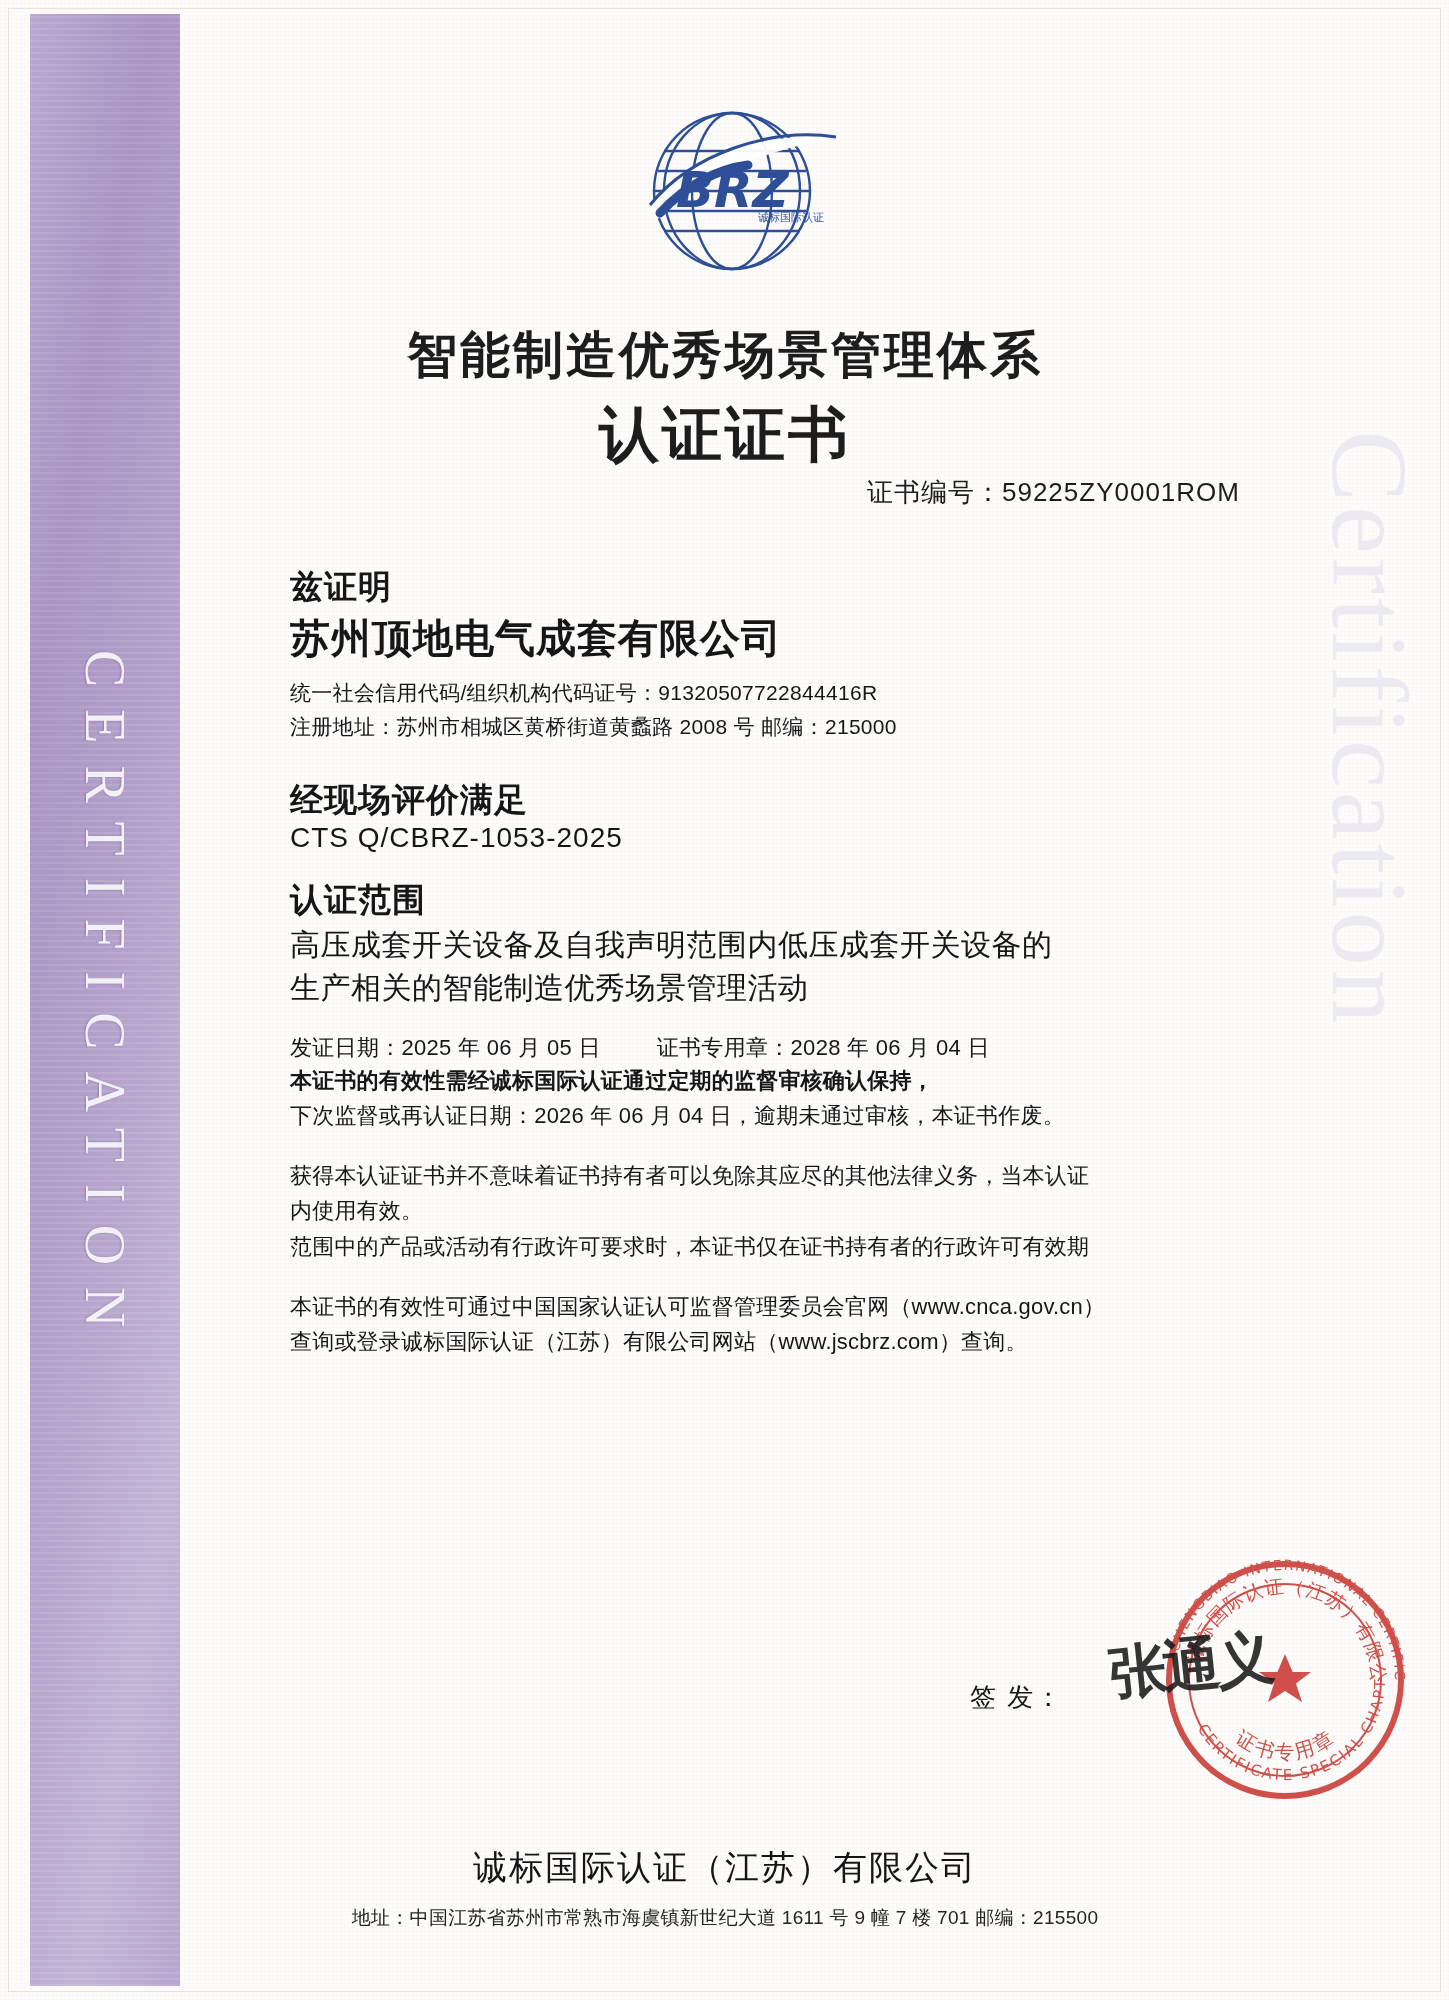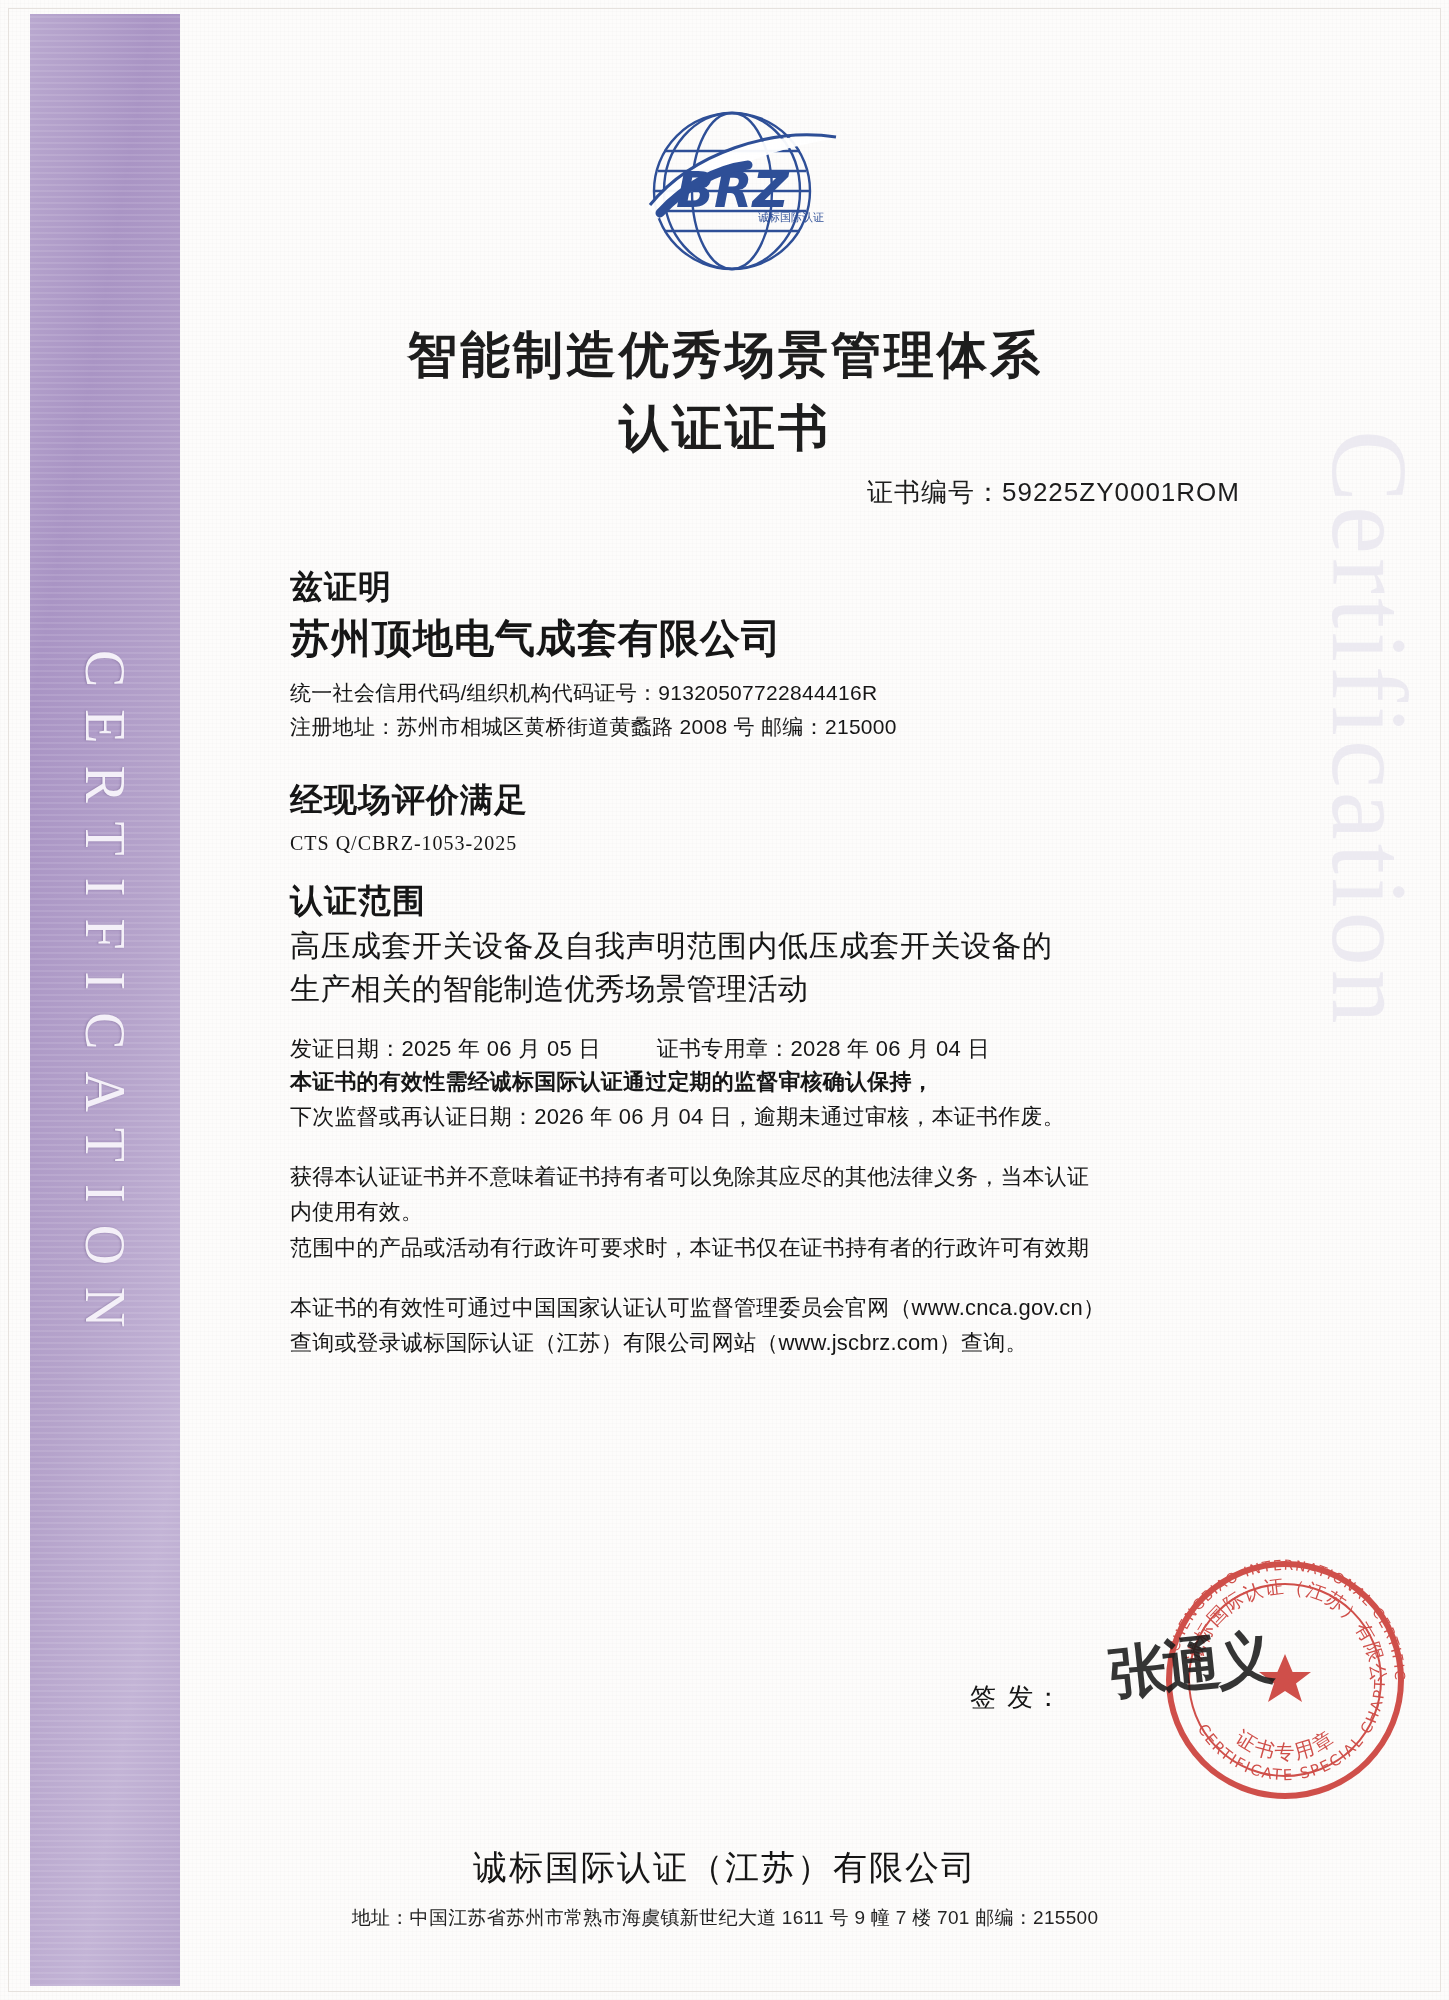--- a/index.html
+++ b/index.html
@@ -78,21 +78,21 @@
     font-size:50px;
     letter-spacing:3px;
     color:#1d1d1d;
     line-height:1.22;
   }
   .title-sub{
     position:absolute;left:0;top:395px;width:1030px;
     text-align:center;
     font-family:"DejaVu Sans","Liberation Sans",sans-serif;
     font-weight:bold;
-    font-size:50px;
+    font-size:60px;
     letter-spacing:3px;
     color:#1d1d1d;
   }
   .cert-no{
     position:absolute;left:0;top:475px;width:1030px;
     text-align:right;
     font-size:26px;
     color:#1d1d1d;
     letter-spacing:1px;
   }
@@ -117,24 +117,23 @@
   }
   .small-line{
     font-size:21px;
     line-height:1.62;
     letter-spacing:0.3px;
   }
   .gap-lg{height:34px;}
   .gap-md{height:24px;}
   .gap-sm{height:12px;}
   .std-line{
-    font-size:20px;
+    font-size:28px;
     letter-spacing:1px;
-    margin-top:10px;
-    font-family:Liberation Serif, serif;
+    margin-top:0;
   }
   .scope-line{
     font-size:30px;
     line-height:1.44;
     letter-spacing:0.5px;
     font-weight:400;
   }
   .date-row{
     font-size:22px;
     letter-spacing:0.3px;

